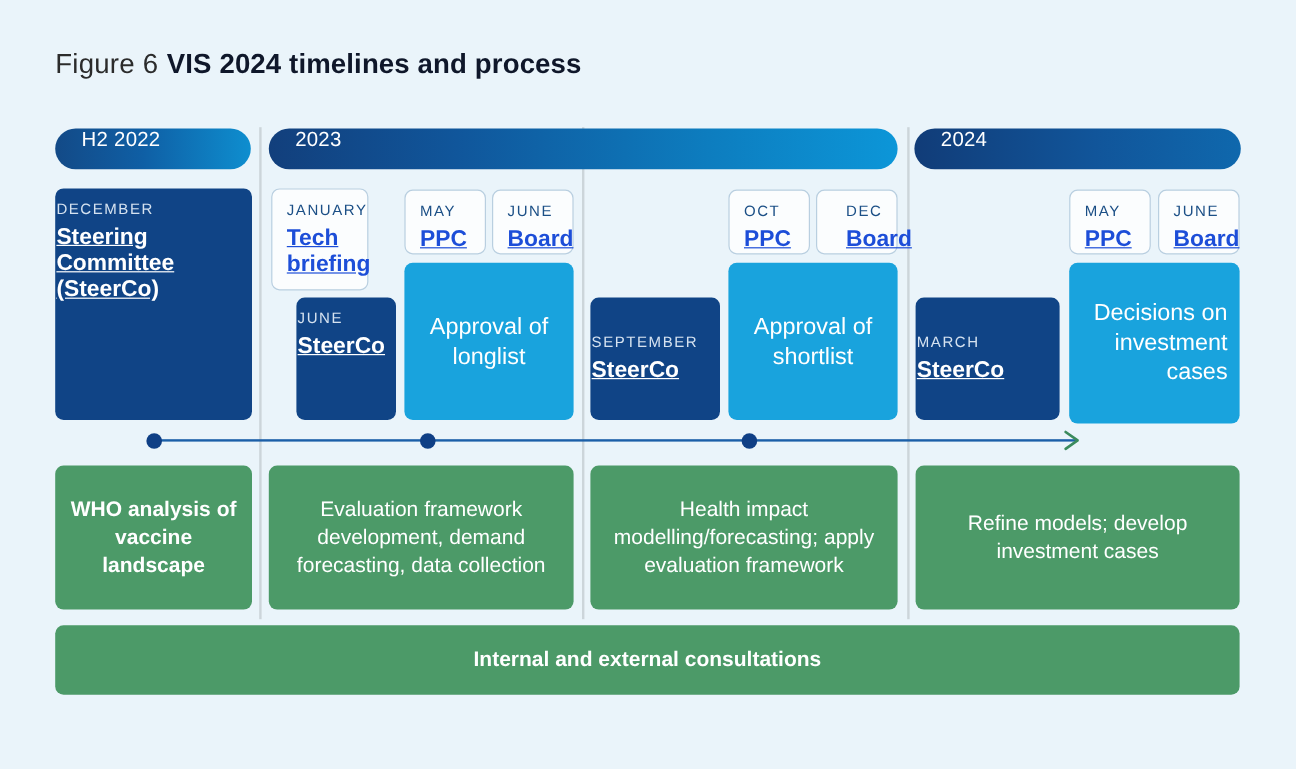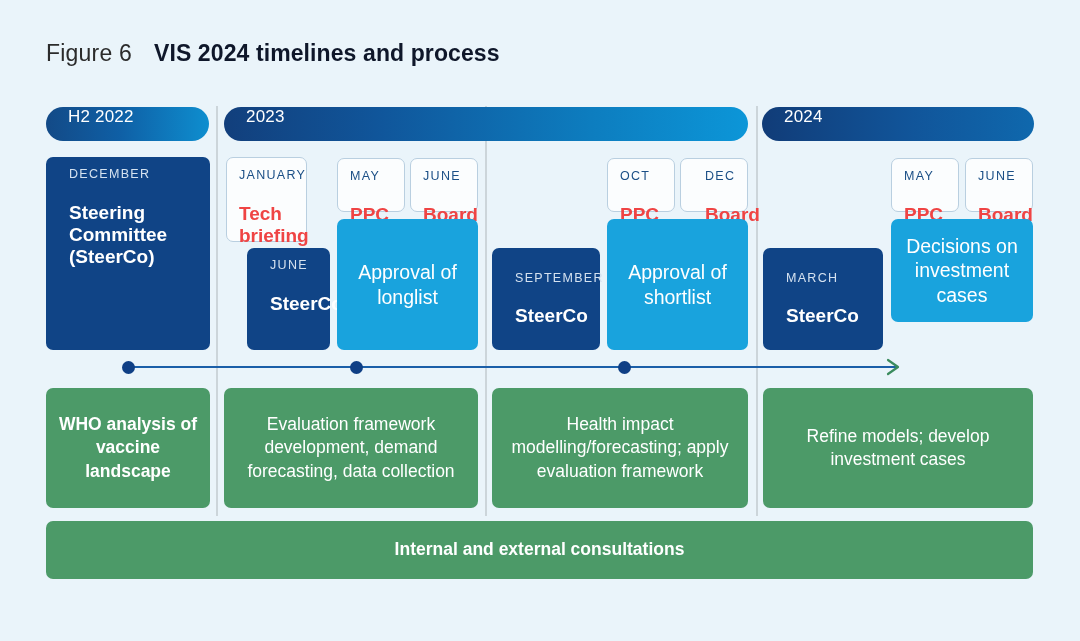--- a/index.html
+++ b/index.html
@@ -19,21 +19,21 @@
     height: 641px;
   }
 
   
   .title-row {
     position: absolute;
     left: 46px;
     top: 40px;
     display: flex;
     align-items: baseline;
-    gap: 22px;
+    gap: 7px;
   }
   .fig-label {
     font-size: 23px;
     color: #2b2b2b;
     font-weight: 400;
     letter-spacing: 0.2px;
   }
   .fig-title {
     font-size: 23px;
     color: #0f172a;
@@ -88,36 +88,37 @@
   .box .month {
     font-size: 12.5px;
     letter-spacing: 1.3px;
     font-weight: 400;
     line-height: 1.1;
   }
   .box .body {
     font-size: 19px;
     font-weight: 700;
     line-height: 1.16;
-    margin-top: 20px;
+    margin-top: 5px;
+    text-decoration: underline;
   }
 
   
   .box.outline {
     background: #fbfdfe;
     border: 1.4px solid #b9cfe0;
     padding: 11px 12px 10px 12px;
   }
   .box.outline .month { color: #1b4f86; }
-  .box.outline .body  { color: #ef4444; }
+  .box.outline .body  { color: #1d4ed8; }
 
   
   .box.navy {
     background: #104486;
-    padding: 11px 14px 10px 23px;
+    padding: 11px 14px 10px 1px;
   }
   .box.navy .month { color: #d5e2f0; }
   .box.navy .body  { color: #ffffff; }
 
   
   .box.sky {
     background: #19a3dd;
     align-items: center;
     justify-content: center;
     text-align: center;
@@ -258,21 +259,21 @@
   <div class="box outline" style="left:891px; top:158px; width:68px; height:54px;">
     <span class="month">MAY</span>
     <span class="body">PPC</span>
   </div>
 
   <div class="box outline" style="left:965px; top:158px; width:68px; height:54px;">
     <span class="month">JUNE</span>
     <span class="body">Board</span>
   </div>
 
-  <div class="box sky" style="left:891px; top:219px; width:142px; height:103px;">
+  <div class="box sky" style="left:891px; top:219px; width:142px; height:134px;text-align:right;">
     <span class="approval">Decisions on investment cases</span>
   </div>
 
   <div class="tl-line"></div>
   <div class="tl-dot" style="left:122px;"></div>
   <div class="tl-dot" style="left:350px;"></div>
   <div class="tl-dot" style="left:618px;"></div>
   <div class="tl-arrow">
     <svg width="16" height="18" viewBox="0 0 16 18" xmlns="http://www.w3.org/2000/svg">
       <path d="M2 2 L12 9 L2 16" fill="none" stroke="#3b8b5d" stroke-width="2.2" stroke-linecap="round" stroke-linejoin="round"></path>

